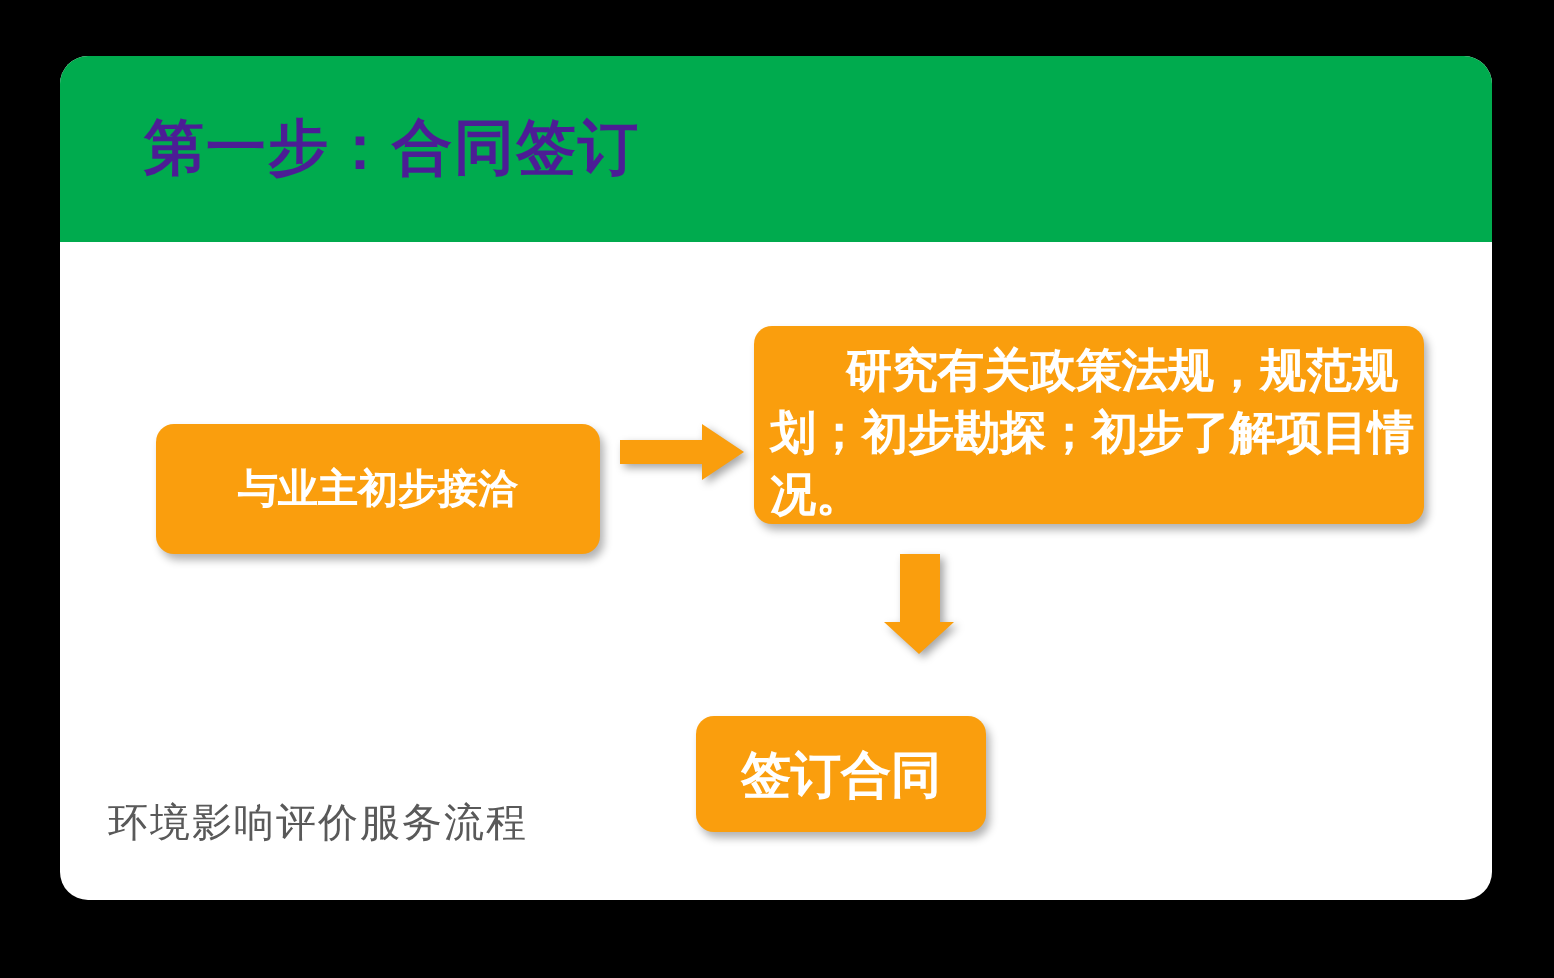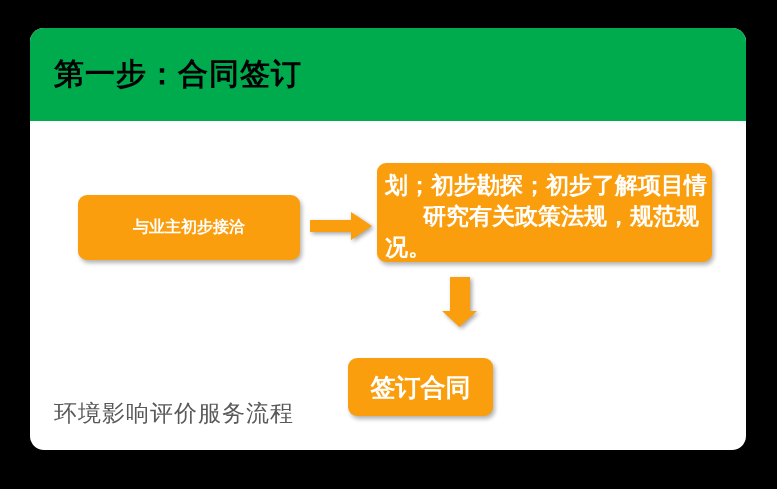--- a/index.html
+++ b/index.html
@@ -28,44 +28,44 @@
     position: absolute;
     left: 0;
     top: 0;
     width: 716px;
     height: 93px;
     background: #00AB4E;
     display: flex;
     align-items: center;
   }
   .header-title {
-    color: #000000;
+    color: #4c1d95;
     font-size: 30px;
     font-weight: 700;
-    padding-left: 24px;
+    padding-left: 42px;
     letter-spacing: 1px;
     white-space: nowrap;
   }
   .flow-box {
     position: absolute;
     background: #FA9E0D;
     border-radius: 9px;
     box-shadow: 2px 3px 4px rgba(0,0,0,0.3);
     color: #ffffff;
     font-weight: 700;
   }
   .box-contact {
     left: 48px;
-    top: 167px;
+    top: 184px;
     width: 222px;
     height: 65px;
     display: flex;
     align-items: center;
     justify-content: center;
-    font-size: 16px;
+    font-size: 20px;
   }
   .box-research {
     left: 347px;
     top: 135px;
     width: 335px;
     height: 99px;
     font-size: 23px;
     line-height: 31px;
     padding: 0;
     box-sizing: border-box;
@@ -105,21 +105,21 @@
     left: 412px;
     top: 249px;
   }
   .arrow-shape {
     fill: #FA9E0D;
   }
   .footer-caption {
     position: absolute;
     left: 24px;
     top: 370px;
-    font-size: 23px;
+    font-size: 20px;
     color: #595959;
     letter-spacing: 1px;
     white-space: nowrap;
   }
 </style>
 </head>
 <body>
 
 <div class="card">
 
@@ -132,22 +132,22 @@
   </div>
 
   <div class="arrow arrow-right">
     <svg width="62" height="28" viewBox="0 0 62 28" xmlns="http://www.w3.org/2000/svg">
       <polygon class="arrow-shape" points="0,8 41,8 41,0 62,14 41,28 41,20 0,20"></polygon>
     </svg>
   </div>
 
   <div class="flow-box box-research">
     <div class="lines">
+      <div class="research-line first">研究有关政策法规，规范规</div>
       <div class="research-line">划；初步勘探；初步了解项目情</div>
-      <div class="research-line first">研究有关政策法规，规范规</div>
       <div class="research-line">况。</div>
     </div>
   </div>
 
   <div class="arrow arrow-down">
     <svg width="35" height="50" viewBox="0 0 35 50" xmlns="http://www.w3.org/2000/svg">
       <polygon class="arrow-shape" points="8,0 28,0 28,34 35,34 17.5,50 0,34 8,34"></polygon>
     </svg>
   </div>
 

